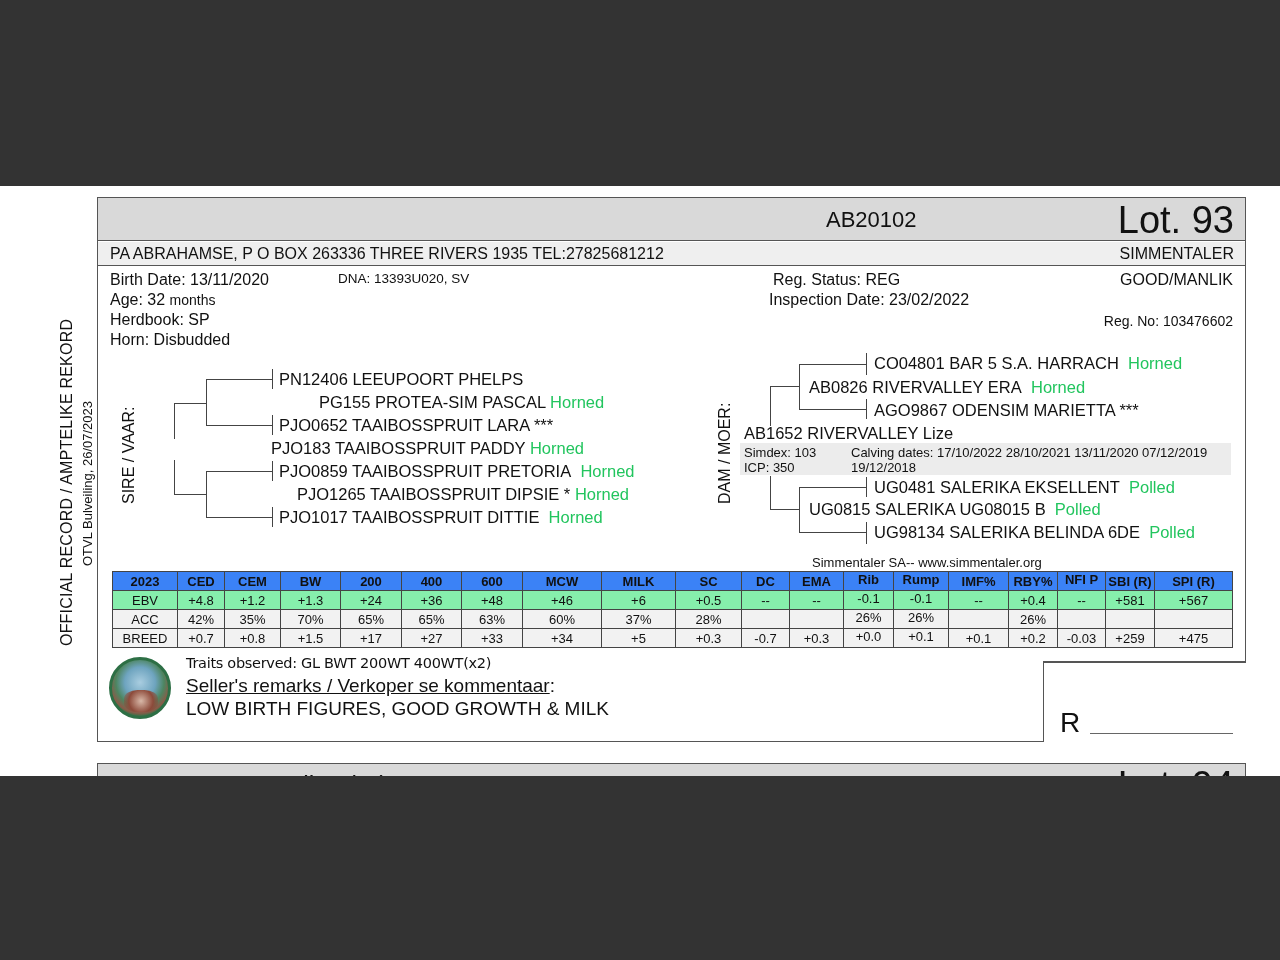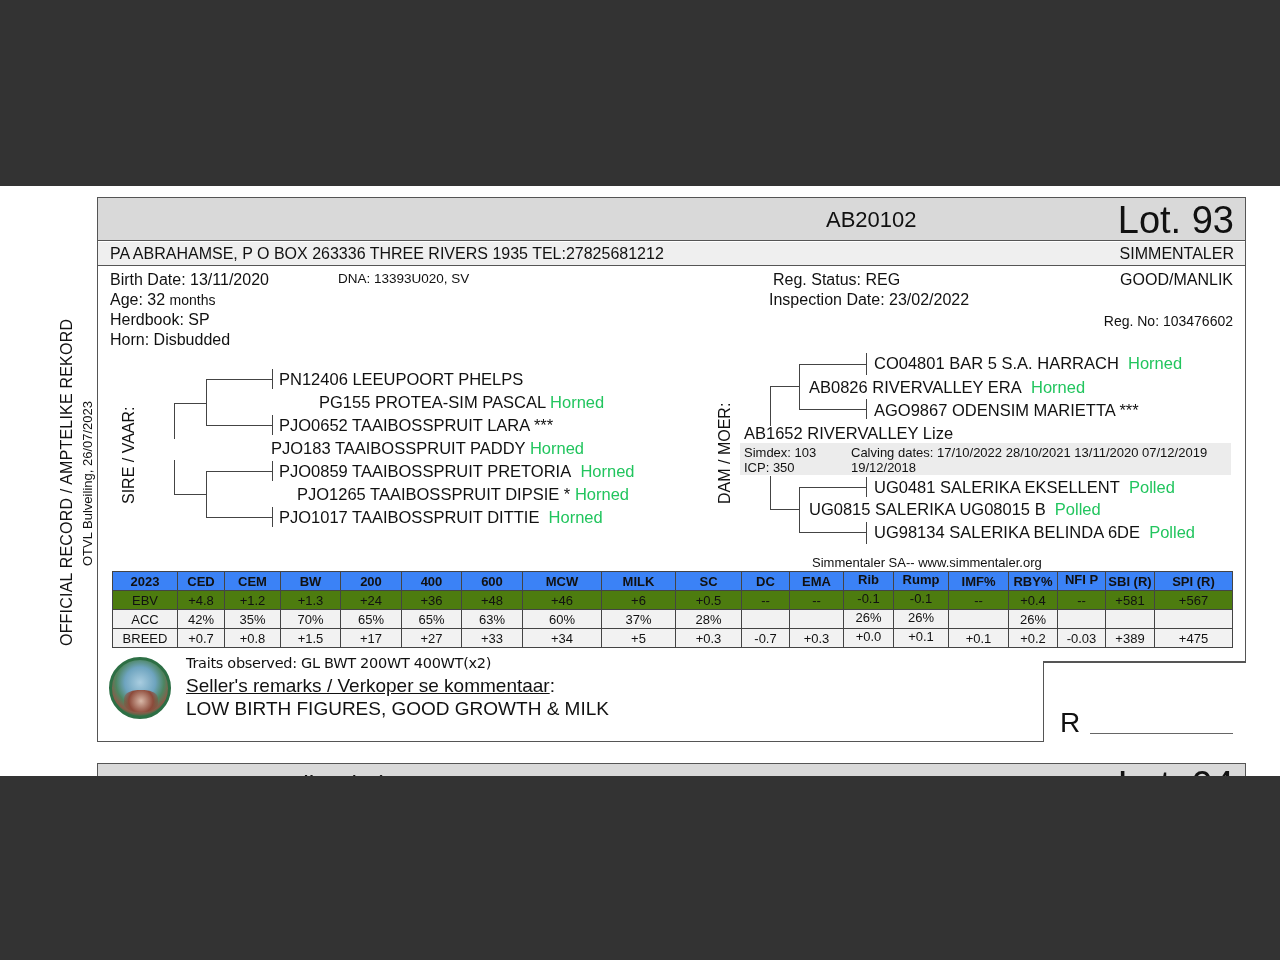--- a/index.html
+++ b/index.html
@@ -35,21 +35,21 @@
   .ln { position: absolute; background: #444; }
 
   .simdex-band { position: absolute; left: 740px; top: 443px; width: 491px; height: 32px; background: #ececec; }
   .simdex { position: absolute; font-size: 13px; line-height: 15px; white-space: nowrap; }
 
   .bp-title { position: absolute; left: 112px; top: 584px; font-size: 18px; font-weight: bold; }
   .bp-site { position: absolute; left: 812px; top: 555px; font-size: 13px; }
 
   table.bp { position: absolute; left: 112px; top: 571px; border-collapse: collapse; font-size: 13px; table-layout: fixed; }
   table.bp td { border: 1px solid #444; text-align: center; height: 19px; padding: 0; background: #f2f2f2; }
-  table.bp tr.ebv td { background: #4d7c0f; }
+  table.bp tr.ebv td { background: #86efac; }
   table.bp tr.hdr td { background: #3b82f6; font-weight: bold; }
   table.bp td.hi { vertical-align: top; line-height: 15px; }
 
   .logo { position: absolute; left: 109px; top: 657px; width: 62px; height: 62px; border-radius: 50%;
           background: radial-gradient(circle at 50% 40%, #a9cde0 0%, #6ea4bf 35%, #4d8560 55%, #8a5a48 70%, #2f7448 78%, #1f5a36 100%);
           border: 3px solid #2d6f45; }
   .logo-inner { position: absolute; left: 12px; top: 30px; width: 34px; height: 22px; border-radius: 40%; background: radial-gradient(circle, #d8b8a8 0%, #8c4a3a 60%, transparent 100%); }
 
   .traits { position: absolute; left: 186px; top: 655px; font-size: 14.5px; font-family: "DejaVu Sans", sans-serif; letter-spacing: -0.3px; }
   .remarks-h { position: absolute; left: 186px; top: 675px; font-size: 19px; }
@@ -260,21 +260,21 @@
     <td>+34</td>
     <td>+5</td>
     <td>+0.3</td>
     <td>-0.7</td>
     <td>+0.3</td>
     <td class="hi">+0.0</td>
     <td class="hi">+0.1</td>
     <td>+0.1</td>
     <td>+0.2</td>
     <td>-0.03</td>
-    <td>+389</td>
+    <td>+259</td>
     <td>+475</td>
   </tr>
 </tbody>
   </table>
 
 <div class="logo">
     <div class="logo-inner"></div>
   </div>
 <div class="traits">Traits observed: GL  BWT  200WT  400WT(x2)</div>
 <div class="remarks-h"><u>Seller's remarks / Verkoper se kommentaar</u><span>:</span></div>

